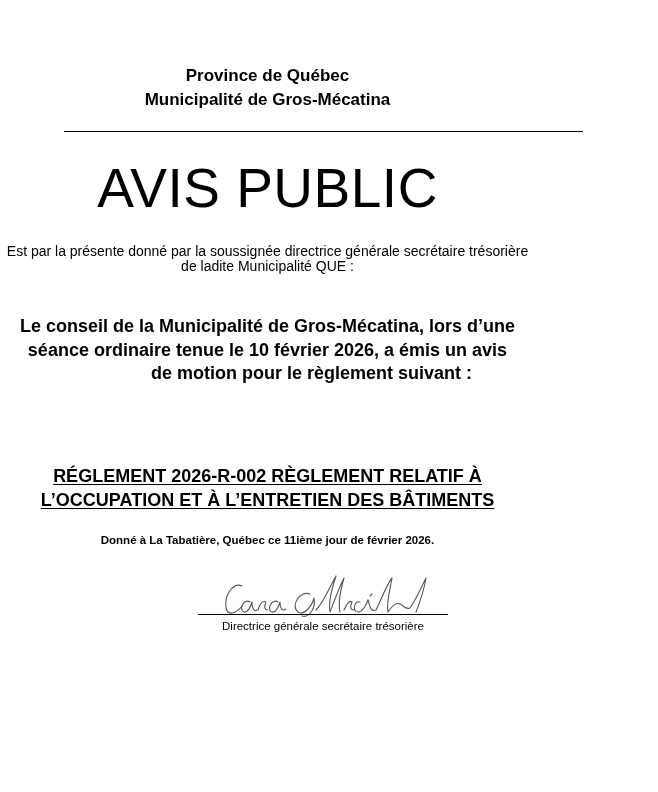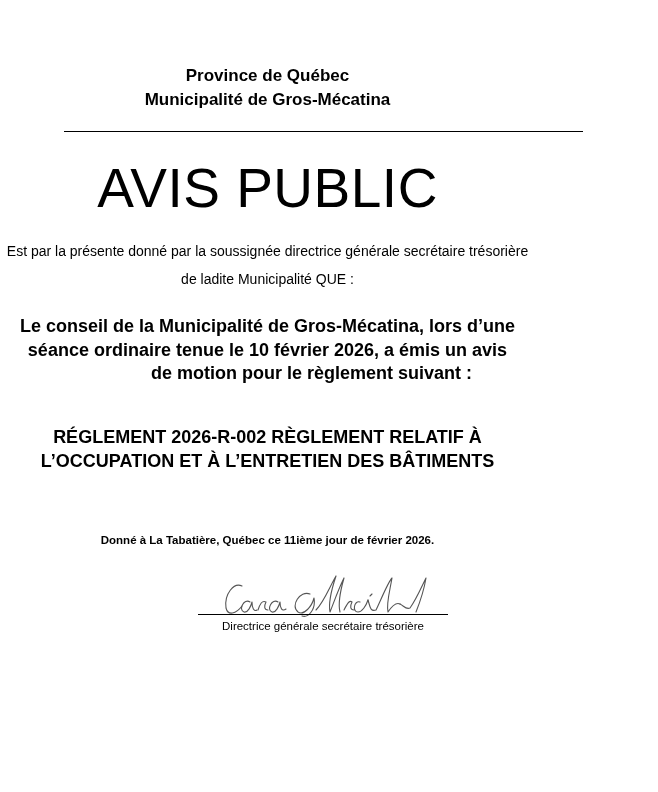--- a/index.html
+++ b/index.html
@@ -40,36 +40,38 @@
       font-size: 55px;
       line-height: 60px;
       letter-spacing: 0.5px;
     }
 
     .intro {
       font-size: 14px;
       line-height: 15px;
     }
     #intro1 { top: 244px; }
-    #intro2 { top: 272px; }
+    #intro2 { top: 259px; }
 
     .body-para {
       font-size: 18px;
       line-height: 23.5px;
       font-weight: bold;
     }
     #body1 { top: 315px; }
     #body2 { top: 339px; }
     #body3 { top: 362px; padding-left: 44px; }
 
     .reglement {
       font-weight: bold;
       font-size: 18px;
       line-height: 24px;
+      text-decoration: underline;
       text-underline-offset: 2px;
+      margin-top: 39px;
     }
     #reg1 { top: 425px; }
     #reg2 { top: 449px; }
 
     .given {
       top: 532px;
       font-size: 11.5px;
       line-height: 16px;
       font-weight: bold;
     }

